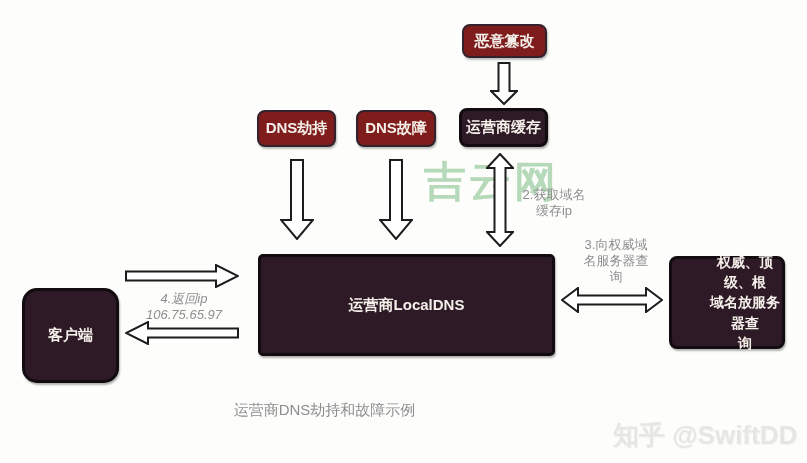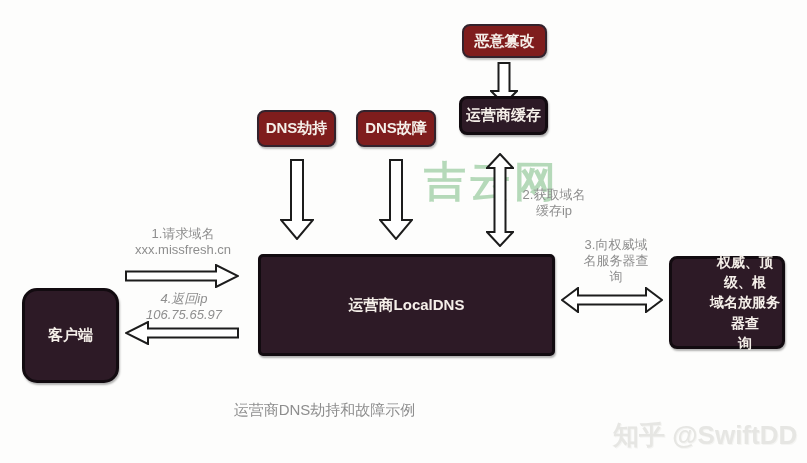--- a/index.html
+++ b/index.html
@@ -59,21 +59,21 @@
     background: #2d1a26;
     border: 3px solid #120b10;
     border-radius: 8px;
     box-shadow: 1px 2px 2px rgba(0,0,0,0.3);
     font-size: 15px;
   }
 
   .box-tamper   { left: 462px; top: 24px;  width: 85px;  height: 34px; }
   .box-hijack   { left: 257px; top: 110px; width: 79px;  height: 37px; }
   .box-failure  { left: 356px; top: 110px; width: 80px;  height: 37px; }
-  .box-cache    { left: 459px; top: 96px; width: 89px;  height: 39px; }
+  .box-cache    { left: 459px; top: 108px; width: 89px;  height: 39px; }
   .box-client   { left: 22px;  top: 256px; width: 97px;  height: 95px; border-radius: 15px; margin-top: 32px; }
   .box-localdns { left: 258px; top: 254px; width: 297px; height: 102px; border-radius: 5px; }
   .box-authority{ left: 669px; top: 256px; width: 116px; height: 93px; font-size: 14px; line-height: 1.45; padding-left: 36px; }
   .box-authority .line { display: block; }
 
   
   .arrow { position: absolute; z-index: 2; }
   .arrow polygon { fill: #ffffff; stroke: #1c1c1c; stroke-width: 2; stroke-linejoin: miter; }
 
   .arr-tamper  { left: 490px; top: 62px; }
@@ -153,24 +153,20 @@
   <div class="box box-dark box-localdns">运营商LocalDNS</div>
 
   <div class="box box-dark box-authority">
     <div>
       <span class="line">权威、顶级、根</span>
       <span class="line">域名放服务器查</span>
       <span class="line">询</span>
     </div>
   </div>
 
-  <div class="edge-label lbl-step1">
-    <span class="line">1.请求域名</span>
-    <span class="line">xxx.missfresh.cn</span>
-  </div>
 
   <div class="edge-label lbl-step4">
     <span class="line">4.返回ip</span>
     <span class="line">106.75.65.97</span>
   </div>
 
   <div class="edge-label lbl-step2">
     <span class="line">2.获取域名</span>
     <span class="line">缓存ip</span>
   </div>

